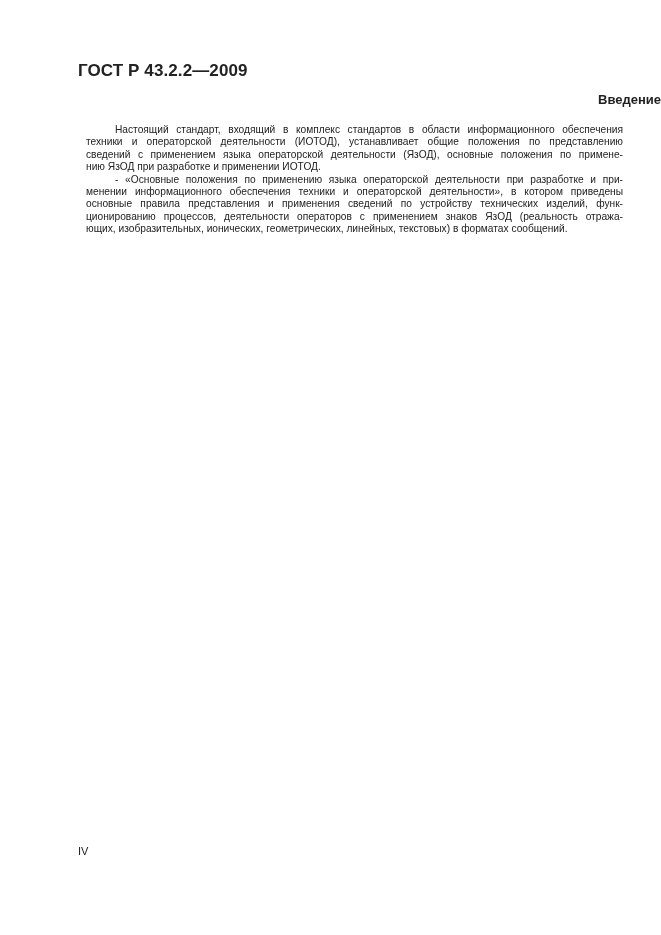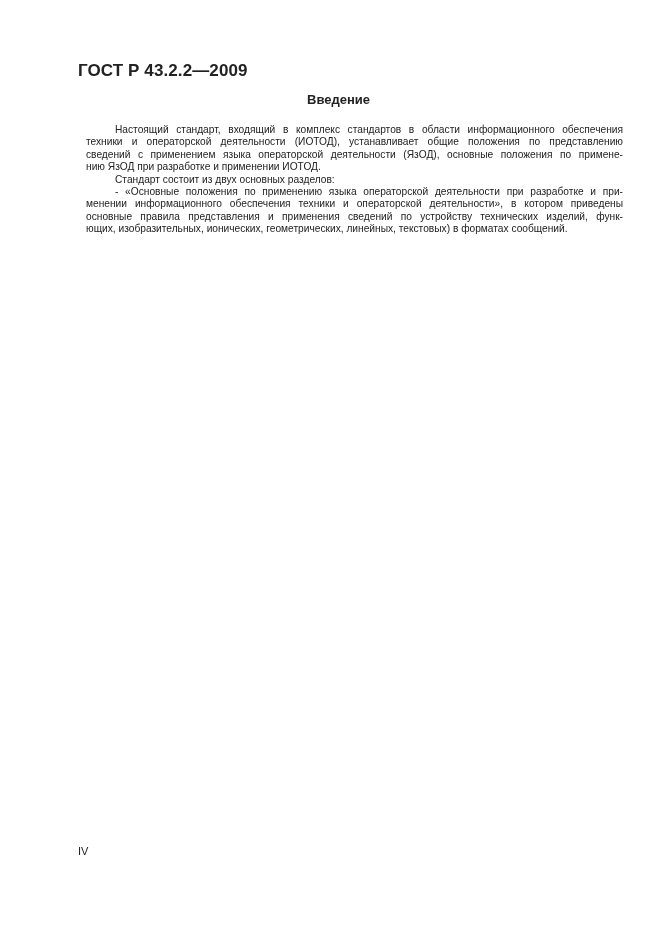--- a/index.html
+++ b/index.html
@@ -21,21 +21,21 @@
       top: 61px;
       font-size: 17px;
       font-weight: bold;
       letter-spacing: 0.1px;
     }
     .section-title {
       position: absolute;
       left: 0;
       width: 661px;
       top: 92px;
-      text-align: center;
+      text-align: right;
       font-size: 13px;
       font-weight: bold;
       padding-left: 16px;
       box-sizing: border-box;
     }
     .body-text {
       position: absolute;
       left: 78px;
       width: 537px;
       top: 124px;
@@ -67,20 +67,20 @@
 
 <div class="header-code">ГОСТ Р 43.2.2—2009</div>
 
 <div class="section-title">Введение</div>
 
 <div class="body-text">
   <span class="line indent">Настоящий стандарт, входящий в комплекс стандартов в области информационного обеспечения</span>
   <span class="line">техники и операторской деятельности (ИОТОД), устанавливает общие положения по представлению</span>
   <span class="line">сведений с применением языка операторской деятельности (ЯзОД), основные положения по примене-</span>
   <span class="line last">нию ЯзОД при разработке и применении ИОТОД.</span>
-  <span class="line indent last">Стандарт состоит из двух основных разделов:</span>
   <span class="line indent">- «Основные положения по применению языка операторской деятельности при разработке и при-</span>
   <span class="line">менении информационного обеспечения техники и операторской деятельности», в котором приведены</span>
   <span class="line">основные правила представления и применения сведений по устройству технических изделий, функ-</span>
+  <span class="line">ционированию процессов, деятельности операторов с применением знаков ЯзОД (реальность отража-</span>
   <span class="line last">ющих, изобразительных, ионических, геометрических, линейных, текстовых) в форматах сообщений.</span>
 </div>
 
 <div class="page-number">IV</div>
 
 </body></html>

